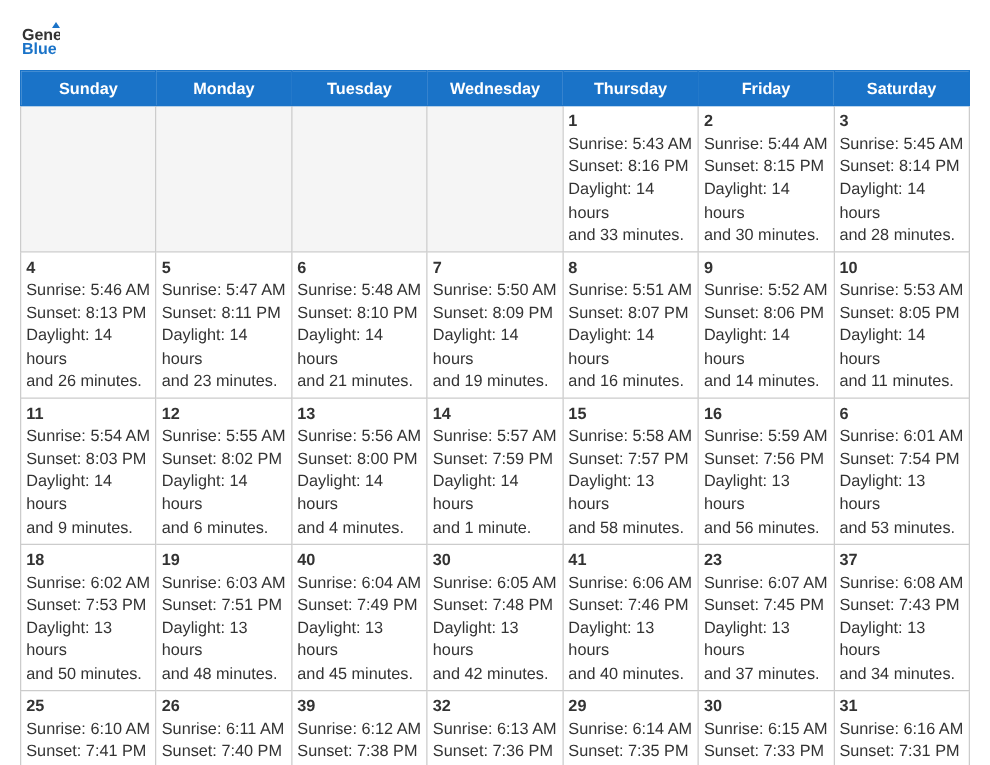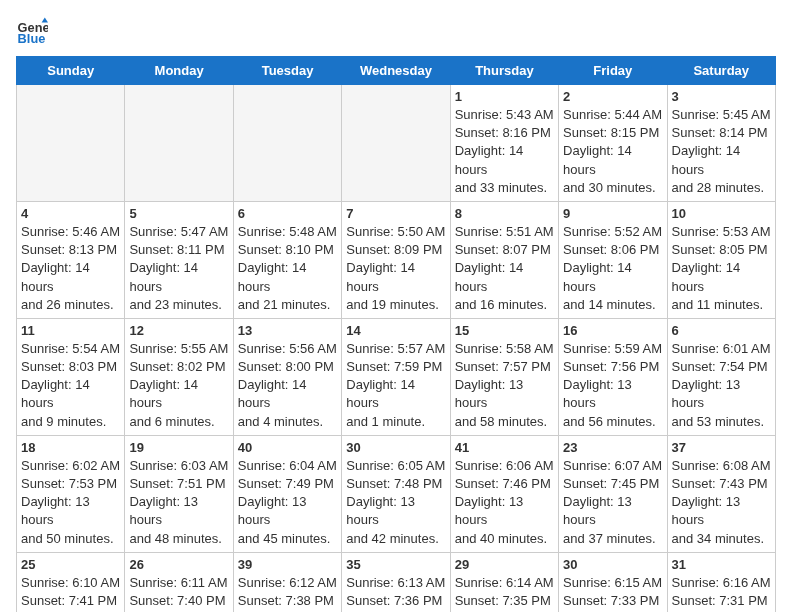--- a/index.html
+++ b/index.html
@@ -224,21 +224,21 @@
         </td>
         <td>
           <div class="day-num">26</div>
           <div class="day-info">Sunrise: 6:11 AM<br>Sunset: 7:40 PM<br>Daylight: 13 hours<br>and 28 minutes.</div>
         </td>
         <td>
           <div class="day-num">39</div>
           <div class="day-info">Sunrise: 6:12 AM<br>Sunset: 7:38 PM<br>Daylight: 13 hours<br>and 26 minutes.</div>
         </td>
         <td>
-          <div class="day-num">35</div>
+          <div class="day-num">32</div>
           <div class="day-info">Sunrise: 6:13 AM<br>Sunset: 7:36 PM<br>Daylight: 13 hours<br>and 23 minutes.</div>
         </td>
         <td>
           <div class="day-num">29</div>
           <div class="day-info">Sunrise: 6:14 AM<br>Sunset: 7:35 PM<br>Daylight: 13 hours<br>and 20 minutes.</div>
         </td>
         <td>
           <div class="day-num">30</div>
           <div class="day-info">Sunrise: 6:15 AM<br>Sunset: 7:33 PM<br>Daylight: 13 hours<br>and 17 minutes.</div>
         </td>

